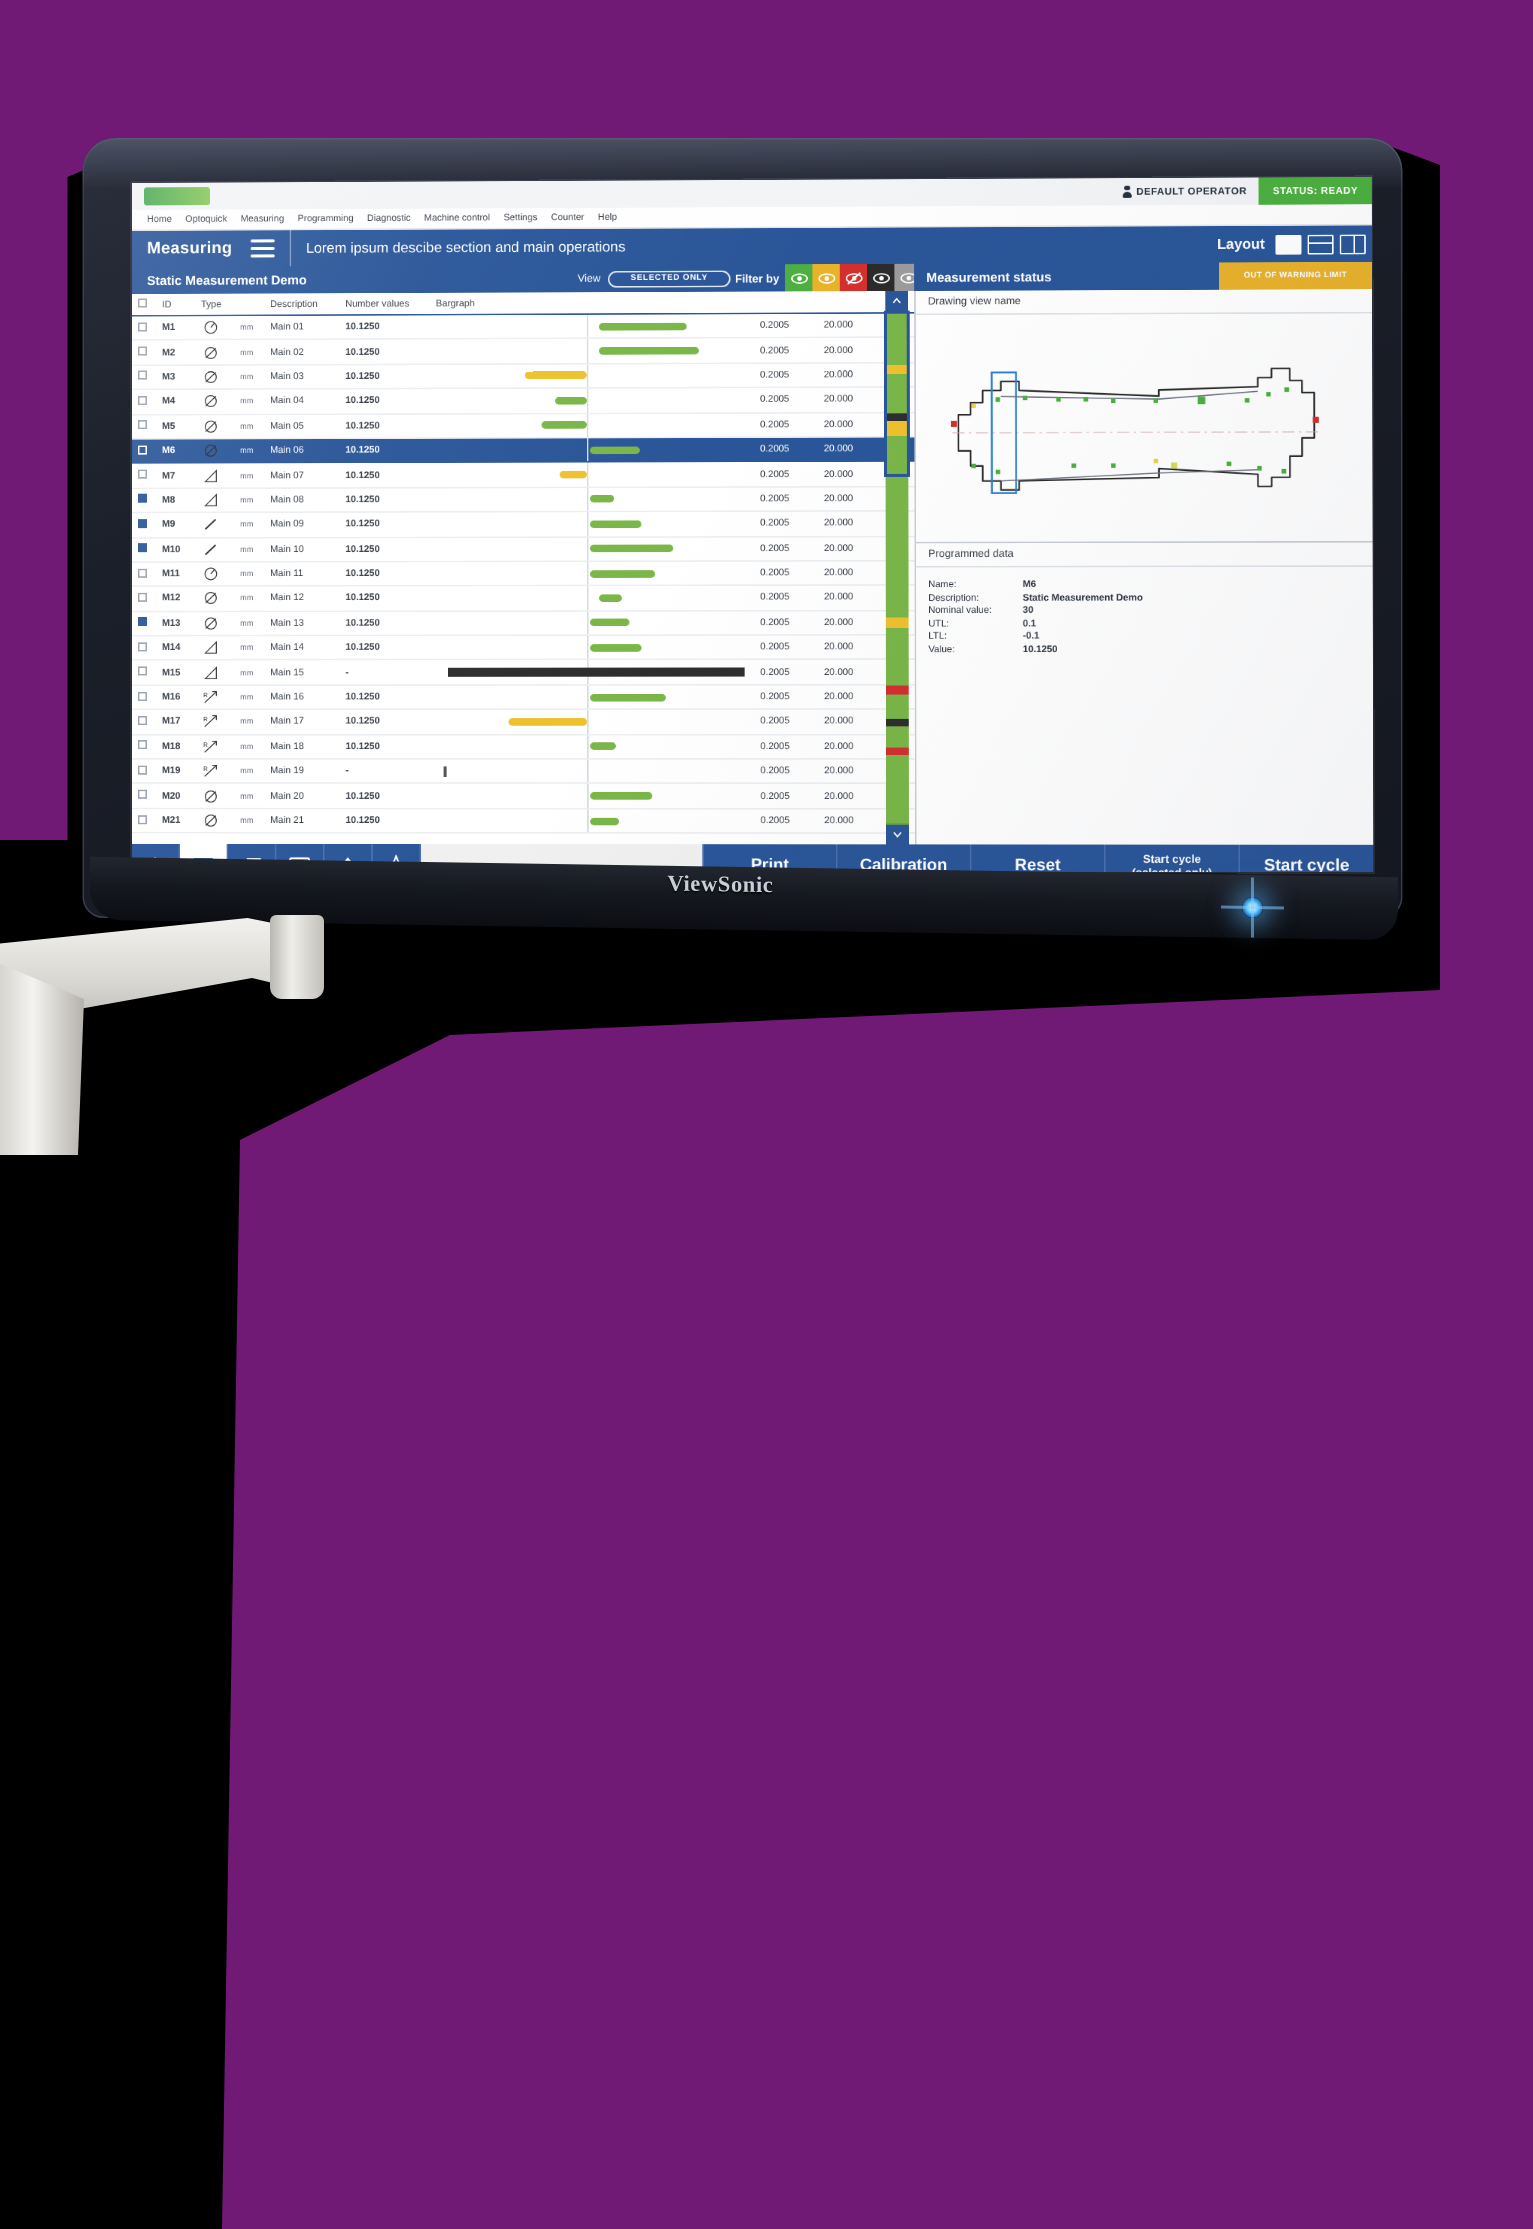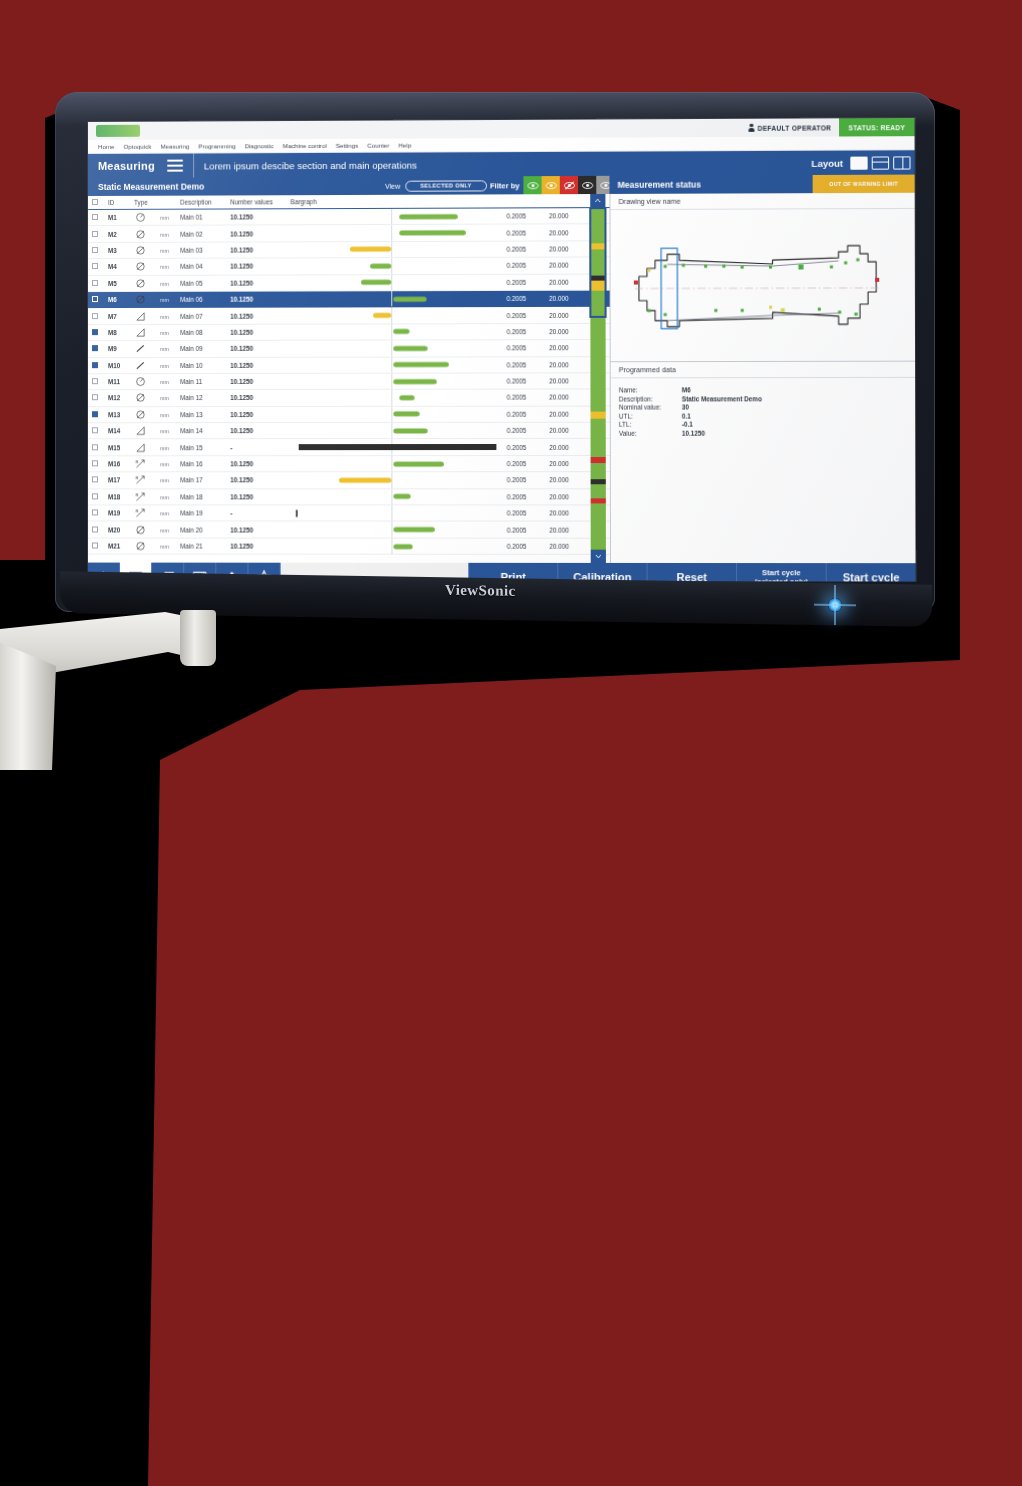--- a/index.html
+++ b/index.html
@@ -2,21 +2,21 @@
 <html><head>
 <meta charset="utf-8">
 <style>
   * { box-sizing: border-box; margin: 0; padding: 0; }
   html, body {
     width: 1022px; height: 1486px;
     background: #ffffff;
     font-family: "Liberation Sans", sans-serif;
     overflow: hidden;
   }
-  #stage { position: relative; width: 1022px; height: 1486px; background:#7f1d1d; }
+  #stage { position: relative; width: 1022px; height: 1486px; background:#701a75; }
 
   
   .backdrop {
     position:absolute; left:0; top:0; width:1022px; height:1486px;
     background:#000;
     clip-path: polygon(
       45px 118px, 100px 95px, 920px 95px, 960px 110px,
       960px 660px, 300px 690px,
       160px 760px, 148px 1486px, 0 1486px, 0 760px, 45px 700px
     );

